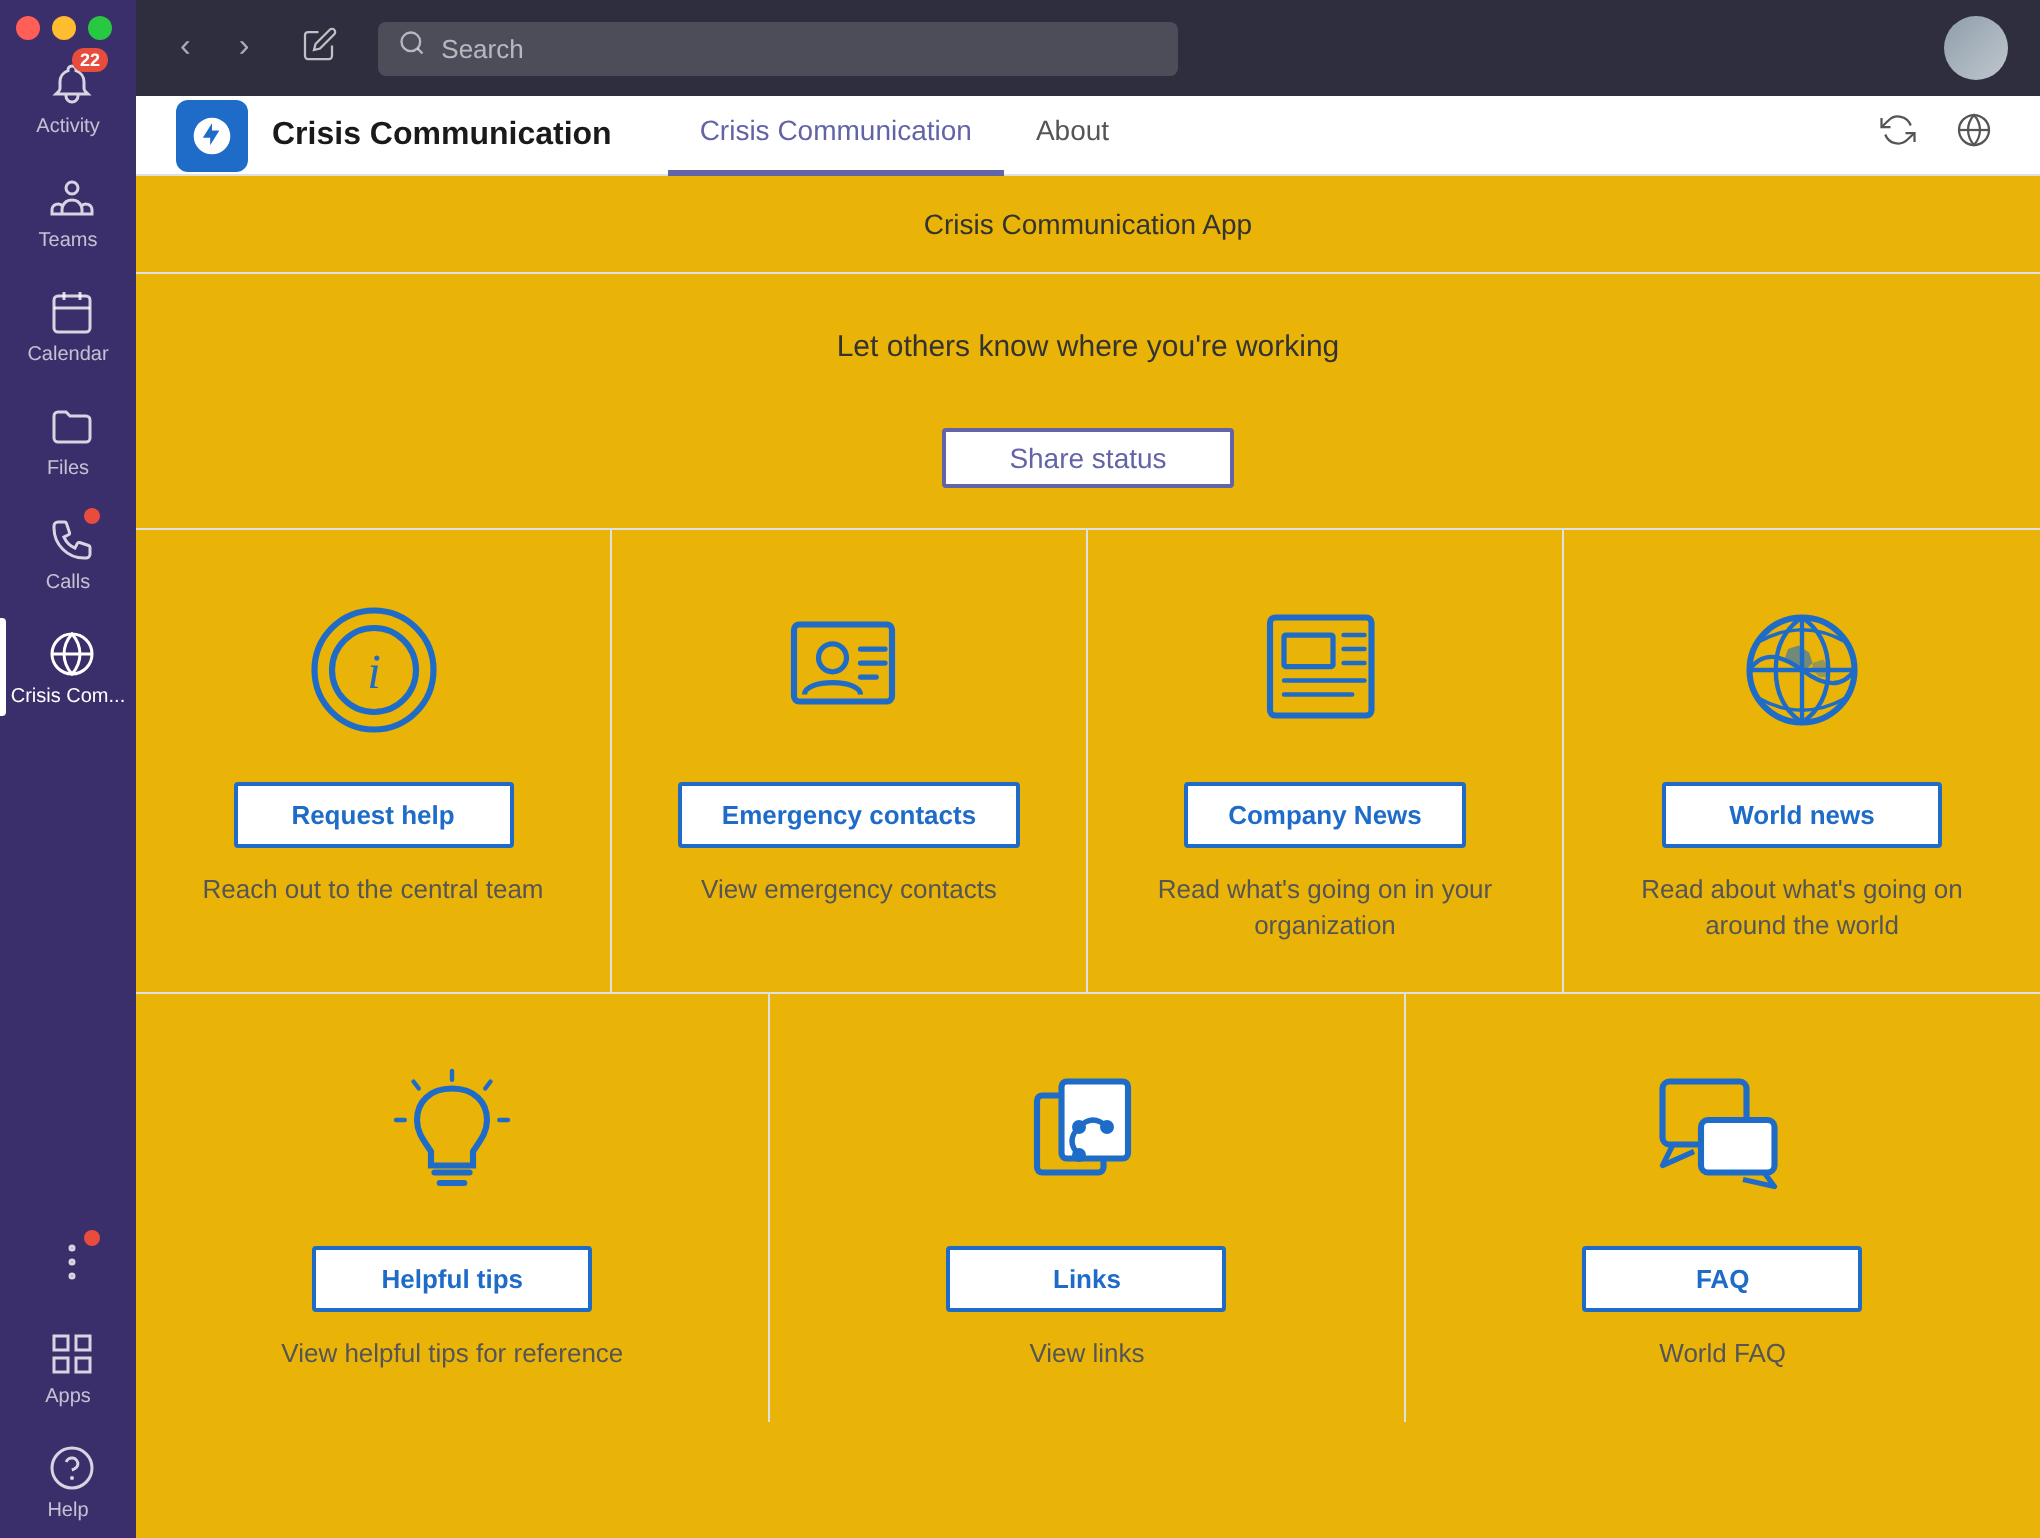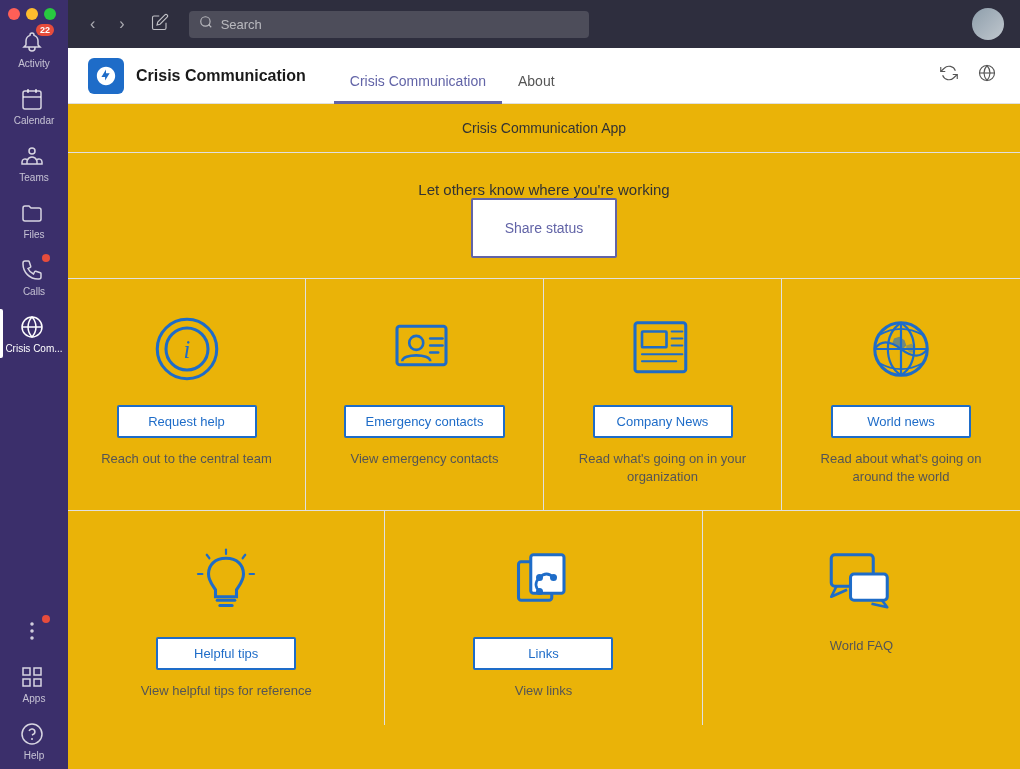--- a/index.html
+++ b/index.html
@@ -36,21 +36,21 @@
       bottom: 4px;
       width: 3px;
       background: white;
       border-radius: 0 2px 2px 0;
     }
     .sidebar-icon {
       width: 28px;
       height: 28px;
       display: flex;
       align-items: center;
-      justify-content: flex-start;
+      justify-content: flex-end;
       margin-bottom: 2px;
       position: relative;
     }
     .sidebar-icon svg { width: 24px; height: 24px; }
     .badge {
       position: absolute;
       top: -4px;
       right: -6px;
       background: #e74c3c;
       color: white;
@@ -139,21 +139,21 @@
     .avatar-placeholder {
       width: 32px;
       height: 32px;
       border-radius: 50%;
       background: linear-gradient(135deg, #8e9eab, #c0c7ce);
     }
 
     
     .app-header {
       background: white;
-      height: 56px;
+      height: 40px;
       display: flex;
       align-items: center;
       padding: 0 20px;
       border-bottom: 1px solid #e0e0e0;
       flex-shrink: 0;
       gap: 12px;
     }
     .app-icon-box {
       width: 36px;
       height: 36px;
@@ -231,27 +231,27 @@
     }
 
     .share-status-section {
       text-align: center;
       padding: 28px 16px 20px;
       border-bottom: 1px solid #e0e0e0;
     }
     .share-status-text {
       font-size: 15px;
       color: #333;
-      margin-bottom: 0;
+      margin-bottom: 32px;
     }
     .share-status-btn {
       border: 2px solid #6264a7;
       color: #6264a7;
       background: white;
-      padding: 20px 32px;
+      padding: 5px 32px;
       font-size: 14px;
       font-weight: 500;
       cursor: pointer;
       border-radius: 2px;
     }
 
     
     .cards-grid {
       display: grid;
       grid-template-columns: 1fr 1fr 1fr 1fr;
@@ -281,21 +281,21 @@
       margin-bottom: 16px;
     }
     .card-icon svg { width: 70px; height: 70px; }
 
     .card-btn {
       border: 2px solid #1e6cc8;
       color: #1e6cc8;
       background: white;
       padding: 7px 20px;
       font-size: 13px;
-      font-weight: 400;
+      font-weight: 700;
       cursor: pointer;
       border-radius: 2px;
       margin-bottom: 12px;
       min-width: 140px;
       text-align: center;
     }
 
     .card-desc {
       font-size: 13px;
       color: #555;
@@ -316,40 +316,40 @@
   <div class="sidebar-item">
     <div class="sidebar-icon">
       <svg viewBox="0 0 24 24" fill="none" stroke="rgba(255,255,255,0.8)" stroke-width="1.5">
         <path d="M15 17h5l-1.405-1.405A2.032 2.032 0 0118 14.158V11a6.002 6.002 0 00-4-5.659V5a2 2 0 10-4 0v.341C7.67 6.165 6 8.388 6 11v3.159c0 .538-.214 1.055-.595 1.436L4 17h5m6 0v1a3 3 0 11-6 0v-1m6 0H9"></path>
       </svg>
       <span class="badge">22</span>
     </div>
     <span class="sidebar-label">Activity</span>
   </div>
 
+
+  <div class="sidebar-item">
+    <div class="sidebar-icon">
+      <svg viewBox="0 0 24 24" fill="none" stroke="rgba(255,255,255,0.8)" stroke-width="1.5">
+        <path d="M17 20h5v-2a3 3 0 00-5.356-1.857M17 20H7m10 0v-2c0-.656-.126-1.283-.356-1.857M7 20H2v-2a3 3 0 015.356-1.857M7 20v-2c0-.656.126-1.283.356-1.857m0 0a5.002 5.002 0 019.288 0M15 7a3 3 0 11-6 0 3 3 0 016 0z"></path>
+      </svg>
+    </div>
+    <span class="sidebar-label">Teams</span>
+  </div>
 
   <div class="sidebar-item">
     <div class="sidebar-icon">
       <svg viewBox="0 0 24 24" fill="none" stroke="rgba(255,255,255,0.8)" stroke-width="1.5">
         <rect x="3" y="4" width="18" height="18" rx="2" ry="2"></rect>
         <line x1="16" y1="2" x2="16" y2="6"></line>
         <line x1="8" y1="2" x2="8" y2="6"></line>
         <line x1="3" y1="10" x2="21" y2="10"></line>
       </svg>
     </div>
     <span class="sidebar-label">Calendar</span>
-  </div>
-
-  <div class="sidebar-item">
-    <div class="sidebar-icon">
-      <svg viewBox="0 0 24 24" fill="none" stroke="rgba(255,255,255,0.8)" stroke-width="1.5">
-        <path d="M17 20h5v-2a3 3 0 00-5.356-1.857M17 20H7m10 0v-2c0-.656-.126-1.283-.356-1.857M7 20H2v-2a3 3 0 015.356-1.857M7 20v-2c0-.656.126-1.283.356-1.857m0 0a5.002 5.002 0 019.288 0M15 7a3 3 0 11-6 0 3 3 0 016 0z"></path>
-      </svg>
-    </div>
-    <span class="sidebar-label">Teams</span>
   </div>
 
   <div class="sidebar-item">
     <div class="sidebar-icon">
       <svg viewBox="0 0 24 24" fill="none" stroke="rgba(255,255,255,0.8)" stroke-width="1.5">
         <path d="M3 7a2 2 0 012-2h4l2 2h8a2 2 0 012 2v9a2 2 0 01-2 2H5a2 2 0 01-2-2z"></path>
       </svg>
     </div>
     <span class="sidebar-label">Files</span>
   </div>
@@ -587,19 +587,20 @@
         <div class="card">
           <div class="card-icon">
             <svg viewBox="0 0 80 80" fill="none" xmlns="http://www.w3.org/2000/svg">
 
               <rect x="6" y="10" width="48" height="36" rx="4" stroke="#1e6cc8" stroke-width="3.5"></rect>
               <path d="M12 46 L6 58 L24 50" stroke="#1e6cc8" stroke-width="3" fill="none" stroke-linejoin="round"></path>
               <rect x="28" y="32" width="42" height="30" rx="4" stroke="#1e6cc8" stroke-width="3.5" fill="white"></rect>
               <path d="M64 62 L70 70 L52 66" stroke="#1e6cc8" stroke-width="3" fill="none" stroke-linejoin="round"></path>
             </svg>
           </div>
+          <button class="card-btn">FAQ</button>
           <span class="card-desc">World FAQ</span>
         </div>
 
       </div>
     </div>
   </div>
 </div>
 
 </body></html>

